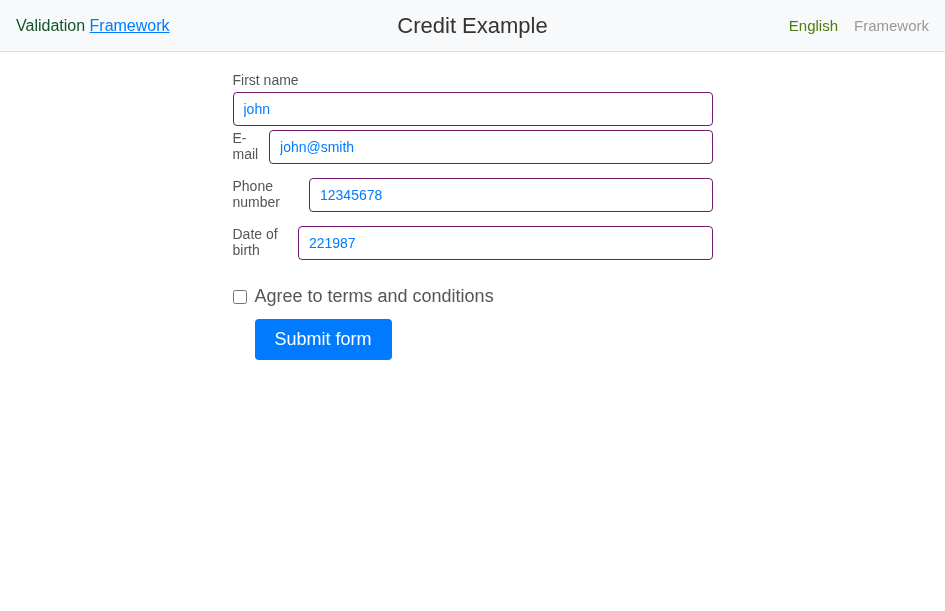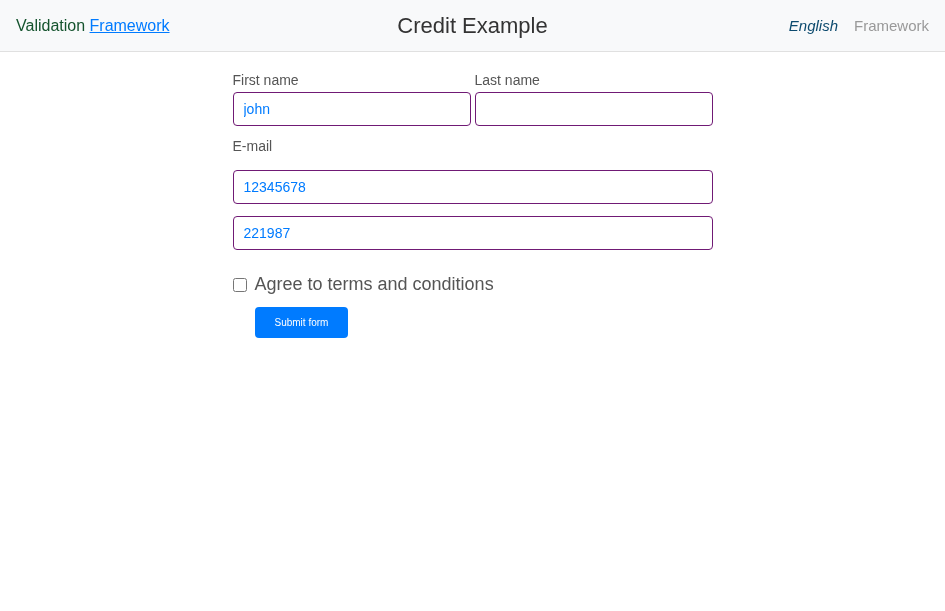--- a/index.html
+++ b/index.html
@@ -51,40 +51,39 @@
     }
 
     .navbar-link {
       font-size: 15px;
       color: #999;
       cursor: pointer;
       text-decoration: none;
     }
 
     .navbar-link.active {
-      color: #0c4a6e;
-      font-style: italic;
+      color: #4d7c0f;
     }
 
     .main-content {
       background-color: #fff;
       height: calc(611px - 52px);
       display: flex;
       justify-content: center;
       padding-top: 20px;
     }
 
     .form-container {
       width: 480px;
     }
 
     .form-row {
       display: flex;
       gap: 4px;
-      margin-bottom: 12px;
+      margin-bottom: 4px;
     }
 
     .form-group {
       display: flex;
       flex-direction: row;
       margin-bottom: 12px;
     }
 
     .form-group-half {
       flex: 1;
@@ -129,21 +128,21 @@
       font-size: 18px;
       color: #555;
     }
 
     .submit-btn {
       background-color: #007bff;
       color: #fff;
       border: none;
       border-radius: 4px;
       padding: 10px 20px;
-      font-size: 10px;
+      font-size: 18px;
       cursor: pointer;
       display: block;
       margin-left: 22px;
     }
   </style>
 </head>
 <body>
 
 <nav class="navbar">
   <div class="navbar-brand">
@@ -157,35 +156,34 @@
 </nav>
 
 <div class="main-content">
   <div class="form-container">
 
     <div class="form-row">
       <div class="form-group-half">
         <label>First name</label>
         <input type="text" value="john" style="">
       </div>
-      <div class="form-group-half">
-        <label>Last name</label>
-        <input type="text" value="" style="">
-      </div>
     </div>
 
     <div class="form-group">
       <label>E-mail</label>
+      <input type="text" class="full-width" value="john@smith" style="">
     </div>
 
     <div class="form-group">
+      <label>Phone number</label>
       <input type="text" class="full-width" value="12345678" style="">
     </div>
 
     <div class="form-group">
+      <label>Date of birth</label>
       <input type="text" class="full-width" value="221987" style="">
     </div>
 
     <div class="form-group">
     </div>
 
     <div class="checkbox-row">
       <input type="checkbox" style="">
       <span class="checkbox-label">Agree to terms and conditions</span>
     </div>

